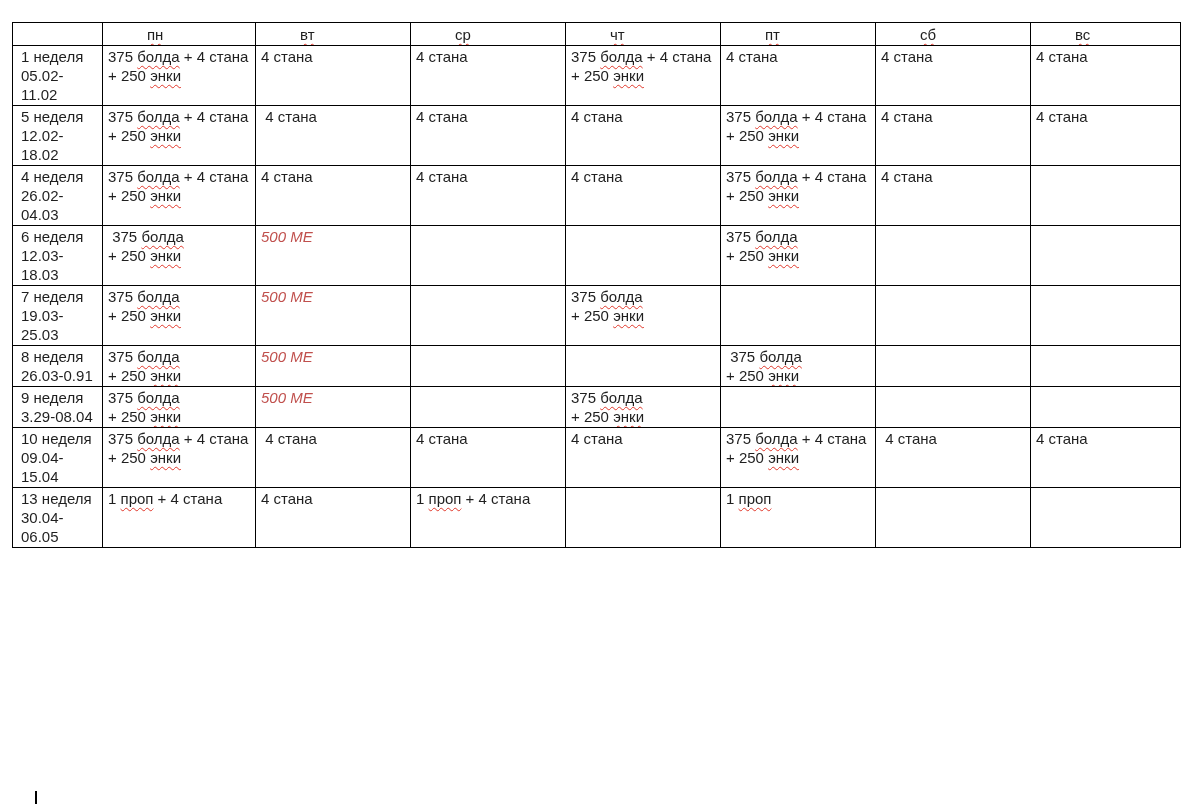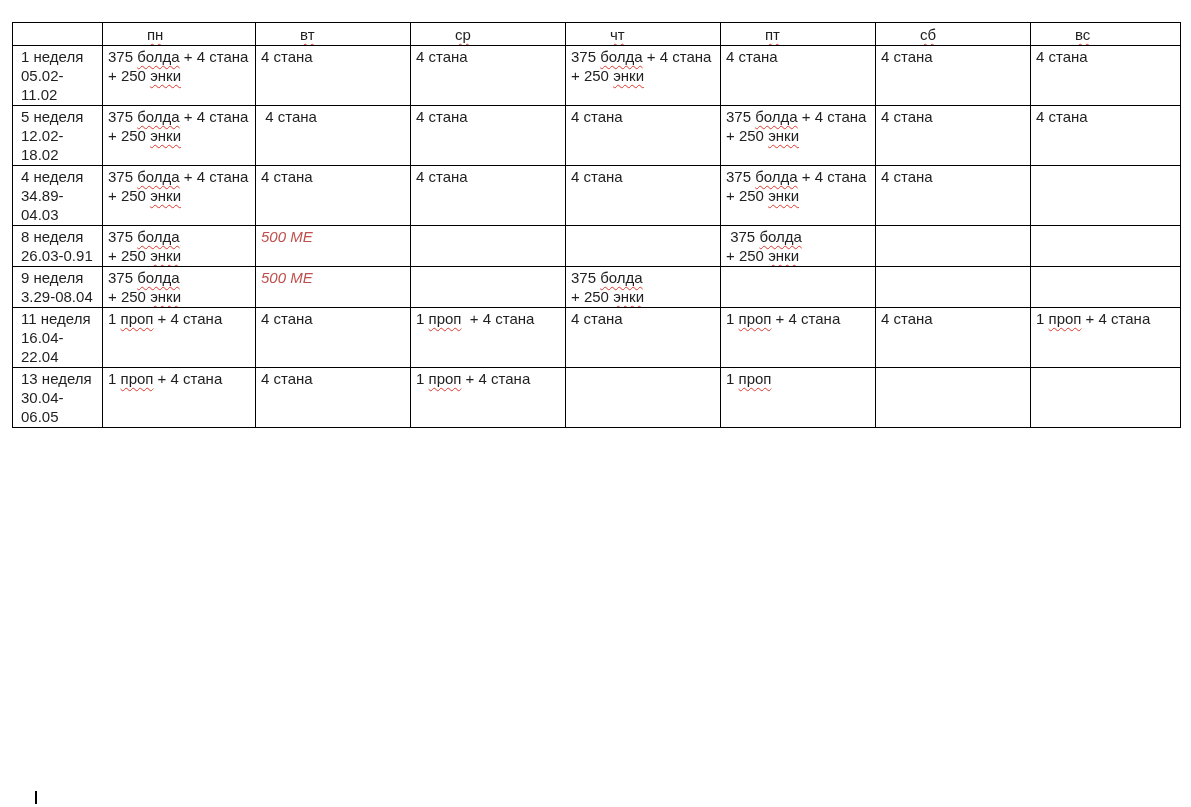--- a/index.html
+++ b/index.html
@@ -82,29 +82,55 @@
         <td> 4 стана</td>
         <td>4 стана</td>
         <td>4 стана</td>
         <td>375 <span class="sq">болда</span> + 4 стана
 + 250 <span class="sq">энки</span></td>
         <td>4 стана</td>
         <td>4 стана</td>
       </tr>
       <tr>
         <td class="rowlabel">4 неделя
-34.89-04.03</td>
+26.02-04.03</td>
         <td>375 <span class="sq">болда</span> + 4 стана
 + 250 <span class="sq">энки</span></td>
         <td>4 стана</td>
         <td>4 стана</td>
         <td>4 стана</td>
         <td>375 <span class="sq">болда</span> + 4 стана
 + 250 <span class="sq">энки</span></td>
         <td>4 стана</td>
+        <td></td>
+      </tr>
+      <tr>
+        <td class="rowlabel">6 неделя
+12.03-18.03</td>
+        <td> 375 <span class="sq">болда</span>
++ 250 <span class="sq">энки</span></td>
+        <td class="red">500 МЕ</td>
+        <td></td>
+        <td></td>
+        <td>375 <span class="sq">болда</span>
++ 250 <span class="sq">энки</span></td>
+        <td></td>
+        <td></td>
+      </tr>
+      <tr>
+        <td class="rowlabel">7 неделя
+19.03-25.03</td>
+        <td>375 <span class="sq">болда</span>
++ 250 <span class="sq">энки</span></td>
+        <td class="red">500 МЕ</td>
+        <td></td>
+        <td>375 <span class="sq">болда</span>
++ 250 <span class="sq">энки</span></td>
+        <td></td>
+        <td></td>
         <td></td>
       </tr>
       <tr>
         <td class="rowlabel">8 неделя
 26.03-0.91</td>
         <td>375 <span class="sq">болда</span>
 + 250 <span class="sq">энки</span></td>
         <td class="red">500 МЕ</td>
         <td></td>
         <td></td>
@@ -120,29 +146,31 @@
 + 250 <span class="sq">энки</span></td>
         <td class="red">500 МЕ</td>
         <td></td>
         <td>375 <span class="sq">болда</span>
 + 250 <span class="sq">энки</span></td>
         <td></td>
         <td></td>
         <td></td>
       </tr>
       <tr>
-        <td class="rowlabel">11 неделя
-16.04-22.04</td>
-        <td>1 <span class="sq">проп</span> + 4 стана</td>
+        <td class="rowlabel">10 неделя
+09.04-15.04</td>
+        <td>375 <span class="sq">болда</span> + 4 стана
++ 250 <span class="sq">энки</span></td>
+        <td> 4 стана</td>
         <td>4 стана</td>
-        <td>1 <span class="sq">проп</span>  + 4 стана</td>
         <td>4 стана</td>
-        <td>1 <span class="sq">проп</span> + 4 стана</td>
+        <td>375 <span class="sq">болда</span> + 4 стана
++ 250 <span class="sq">энки</span></td>
+        <td> 4 стана</td>
         <td>4 стана</td>
-        <td>1 <span class="sq">проп</span> + 4 стана</td>
       </tr>
       <tr>
         <td class="rowlabel">13 неделя
 30.04-06.05</td>
         <td>1 <span class="sq">проп</span> + 4 стана</td>
         <td>4 стана</td>
         <td>1 <span class="sq">проп</span> + 4 стана</td>
         <td></td>
         <td>1 <span class="sq">проп</span></td>
         <td></td>

